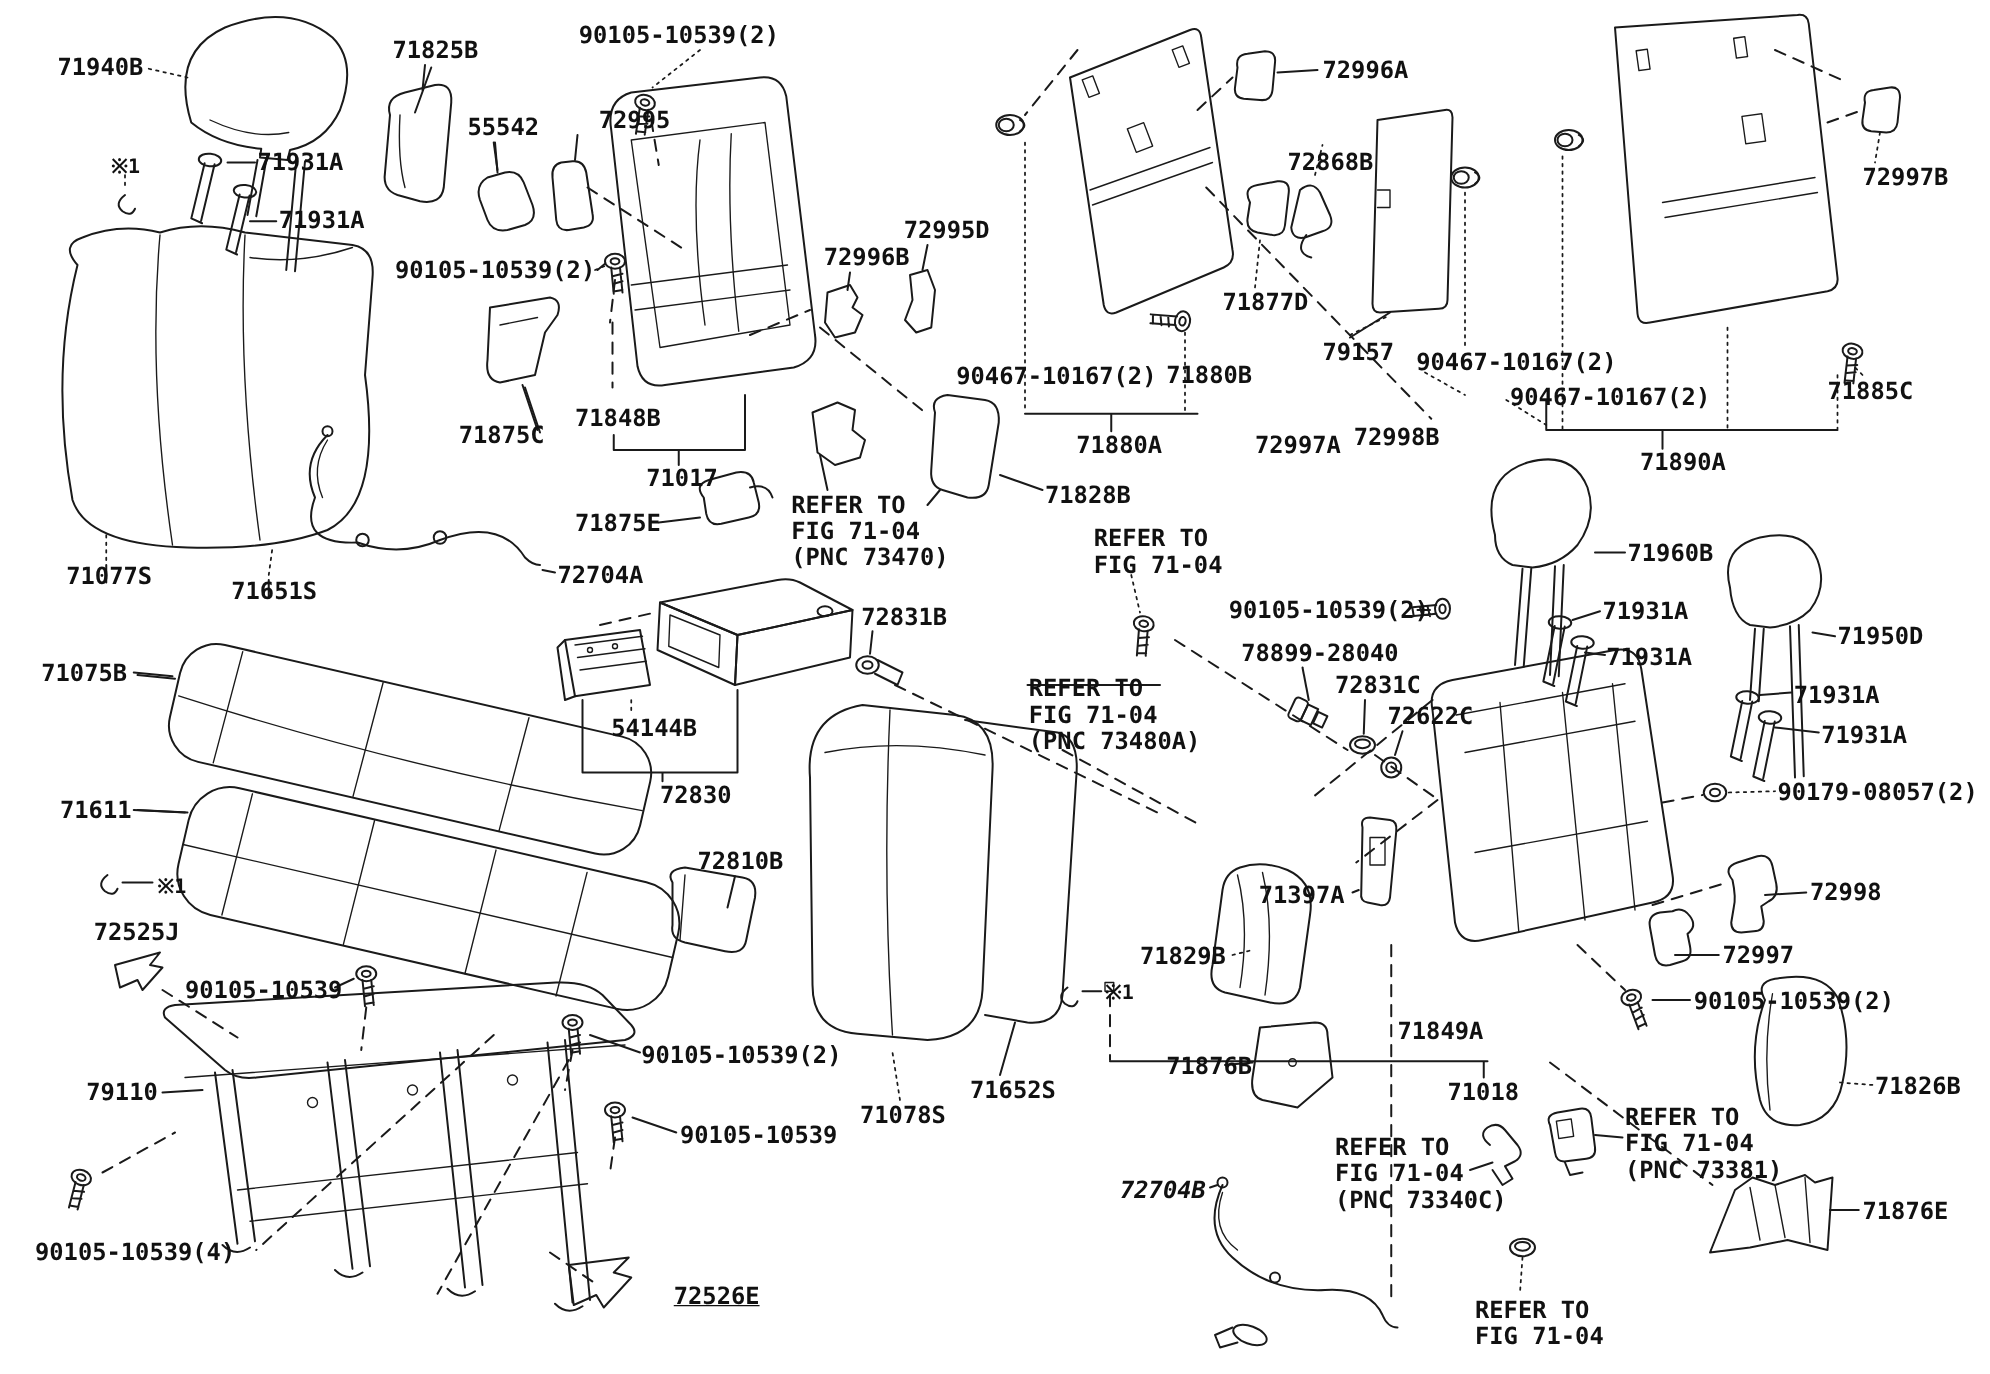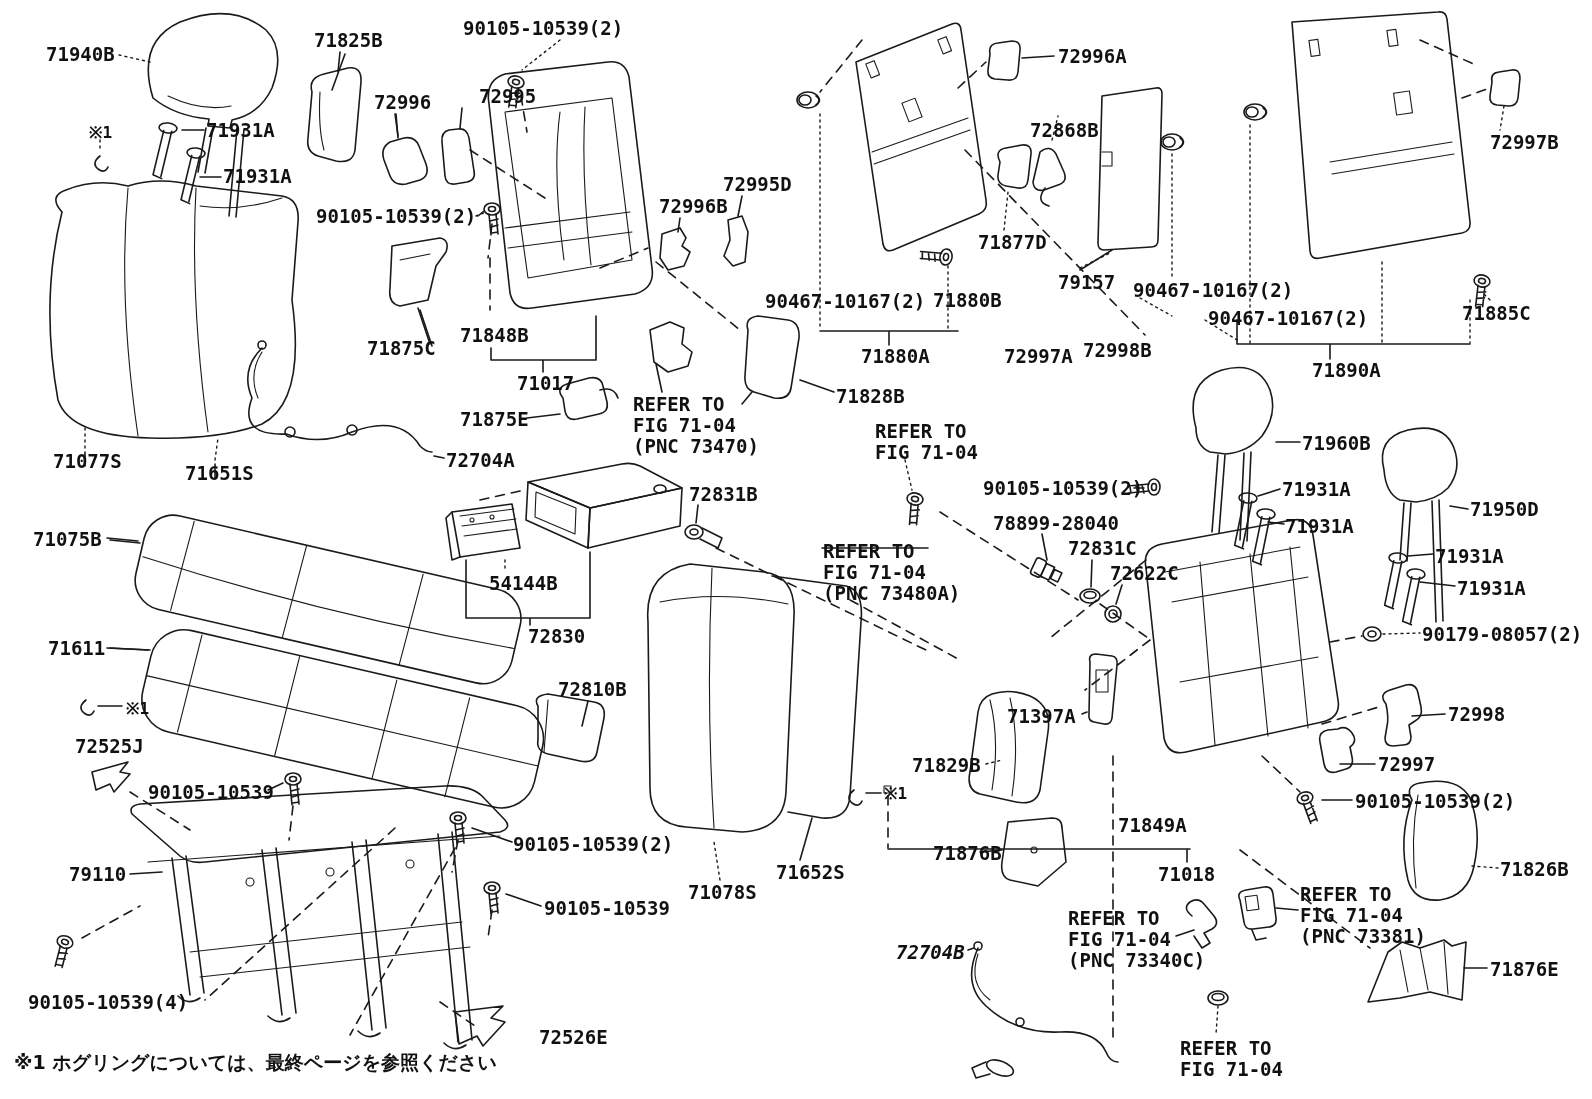--- a/index.html
+++ b/index.html
@@ -399,21 +399,21 @@
       <path class="t" d="M1205,320 L1237,340"></path>
       <path class="t" d="M1140,298 L1172,316"></path>
       <path class="t" d="M1490,300 L1484,294"></path>
     </g>
   </svg>
 
   <div>
       <div class="plabel" style="left: 46px; top: 44px;">71940B</div>
       <div class="plabel" style="left: 314px; top: 30px;">71825B</div>
       <div class="plabel" style="left: 463px; top: 18px;">90105-10539(2)</div>
-      <div class="plabel" style="left: 374px; top: 92px;">72996</div>
+      <div class="plabel" style="left: 374px; top: 92px;">55542</div>
       <div class="plabel" style="left: 443px; top: 86px; margin-left: 36px;">72995</div>
       <div class="plabel small" style="left: 89px; top: 122px;">※1</div>
       <div class="plabel" style="left: 206px; top: 120px;">71931A</div>
       <div class="plabel" style="left: 223px; top: 166px;">71931A</div>
       <div class="plabel" style="left: 316px; top: 206px;">90105-10539(2)</div>
       <div class="plabel" style="left: 659px; top: 196px;">72996B</div>
       <div class="plabel" style="left: 723px; top: 174px;">72995D</div>
       <div class="plabel" style="left: 1058px; top: 46px;">72996A</div>
       <div class="plabel" style="left: 1030px; top: 120px;">72868B</div>
       <div class="plabel" style="left: 978px; top: 232px;">71877D</div>
@@ -459,21 +459,21 @@
       <div class="plabel" style="left: 528px; top: 626px;">72830</div>
       <div class="plabel" style="left: 33px; top: 529px;">71075B</div>
       <div class="plabel" style="left: 48px; top: 638px;">71611</div>
       <div class="plabel small" style="left: 126px; top: 698px;">※1</div>
       <div class="plabel" style="left: 75px; top: 736px;">72525J</div>
       <div class="plabel" style="left: 148px; top: 782px;">90105-10539</div>
       <div class="plabel" style="left: 69px; top: 864px;">79110</div>
       <div class="plabel" style="left: 513px; top: 834px;">90105-10539(2)</div>
       <div class="plabel" style="left: 544px; top: 898px;">90105-10539</div>
       <div class="plabel" style="left: 28px; top: 992px;">90105-10539(4)</div>
-      <div class="plabel" style="left: 539px; top: 1027px;">72526E</div>
+      <div class="plabel" style="left: 539px; top: 1027px; text-decoration: underline;">72526E</div>
       <div class="plabel" style="left: 558px; top: 679px;">72810B</div>
       <div class="plabel" style="left: 688px; top: 882px;">71078S</div>
       <div class="plabel" style="left: 776px; top: 862px;">71652S</div>
       <div class="plabel" style="left: 1422px; top: 624px;">90179-08057(2)</div>
       <div class="plabel" style="left: 1007px; top: 706px;">71397A</div>
       <div class="plabel" style="left: 1448px; top: 704px;">72998</div>
       <div class="plabel" style="left: 1378px; top: 754px;">72997</div>
       <div class="plabel" style="left: 912px; top: 755px;">71829B</div>
       <div class="plabel small" style="left: 884px; top: 783px;">※1</div>
       <div class="plabel" style="left: 1355px; top: 791px;">90105-10539(2)</div>
@@ -486,15 +486,14 @@
 (PNC 73340C)</div>
       <div class="plabel" style="left: 1300px; top: 884px;">REFER TO
 FIG 71-04
 (PNC 73381)</div>
       <div class="plabel" style="left: 1500px; top: 859px;">71826B</div>
       <div class="plabel" style="left: 1490px; top: 959px;">71876E</div>
       <div class="plabel" style="left: 1180px; top: 1038px;">REFER TO
 FIG 71-04</div>
     </div>
 
-  <div class="footnote">※1 ホグリングについては、最終ページを参照ください</div>
   <div class="figno">718737</div>
 </div>
 
 </body></html>

